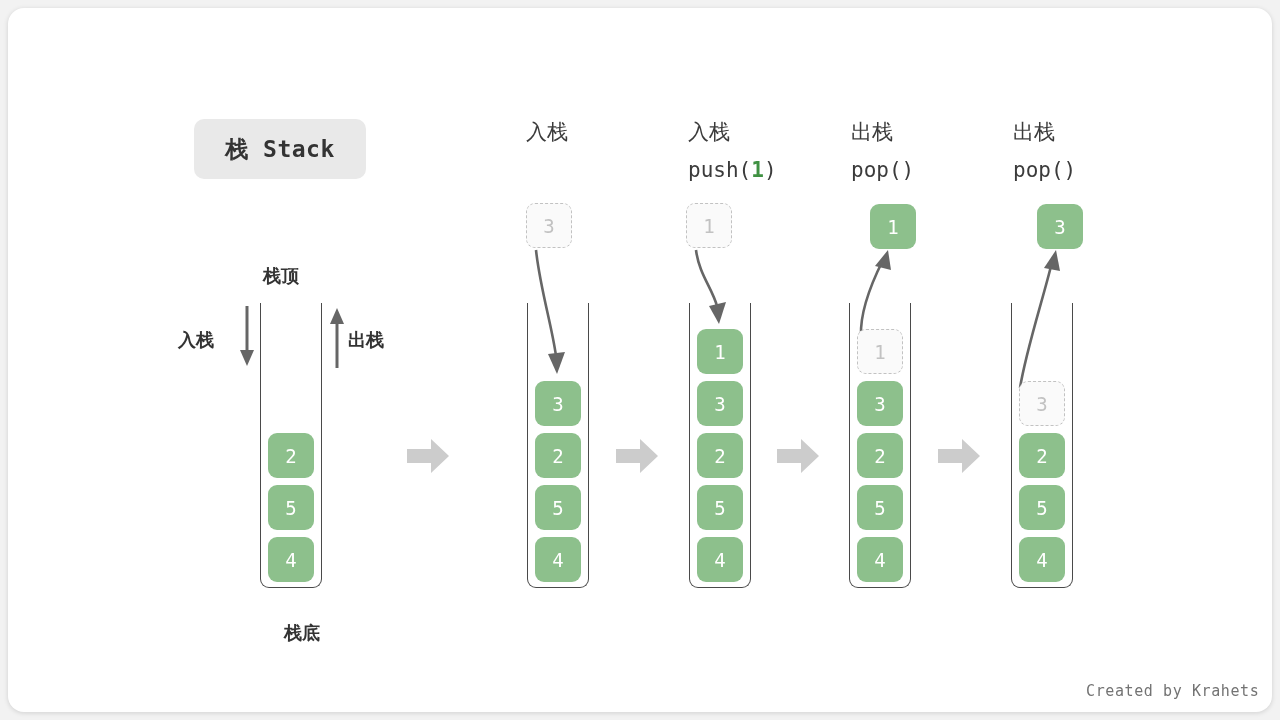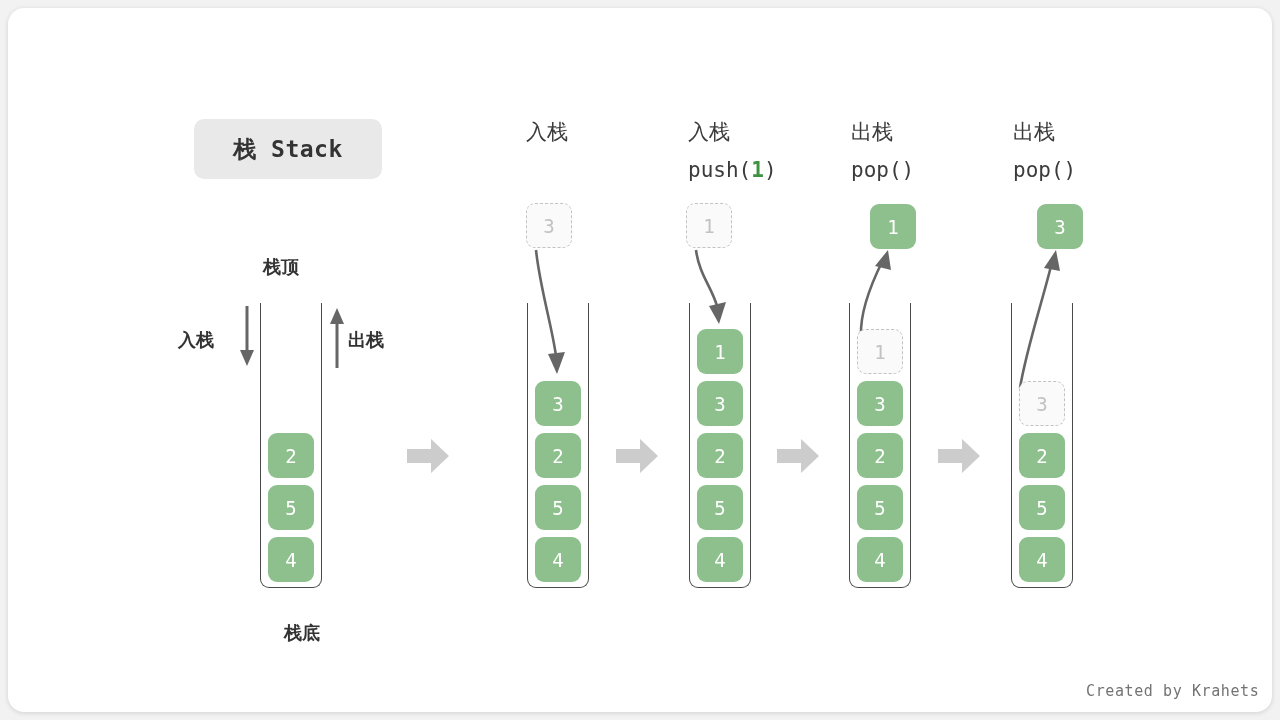--- a/index.html
+++ b/index.html
@@ -13,21 +13,21 @@
     position:absolute;left:8px;top:8px;
     width:1264px;height:704px;
     background:#ffffff;
     border-radius:16px;
     box-shadow:0 1px 5px rgba(0,0,0,0.14);
   }
   .abs{position:absolute;}
 
   
   .title-chip{
-    left:186px;top:111px;width:188px;height:60px;
+    left:186px;top:111px;width:172px;height:60px;
     background:#e9e9e9;border-radius:10px;
     display:flex;align-items:center;justify-content:center;
     font-family:"DejaVu Sans Mono","Liberation Mono",monospace;
     font-size:23px;font-weight:bold;color:#333333;
     letter-spacing:.5px;
   }
 
   
   .col-head{
     width:160px;text-align:left;
@@ -36,21 +36,21 @@
     white-space:nowrap;
   }
   .col-head .cn{font-family:"DejaVu Sans","Liberation Sans",sans-serif;font-size:21px;}
   .col-head .num{color:#3f9142;font-weight:bold;}
 
   
   .cn-label{
     font-family:"DejaVu Sans","Liberation Sans",sans-serif;
     font-size:18px;font-weight:bold;color:#333333;white-space:nowrap;
   }
-  .top-label{left:255px;top:247px;}
+  .top-label{left:255px;top:256px;}
   .bottom-label{left:276px;top:613px;}
   .push-label{left:170px;top:320px;}
   .pop-label{left:340px;top:320px;}
 
   
   .stack{
     width:62px;height:285px;
     border-left:1.6px solid #4a4a4a;
     border-right:1.6px solid #4a4a4a;
     border-bottom:1.6px solid #4a4a4a;

